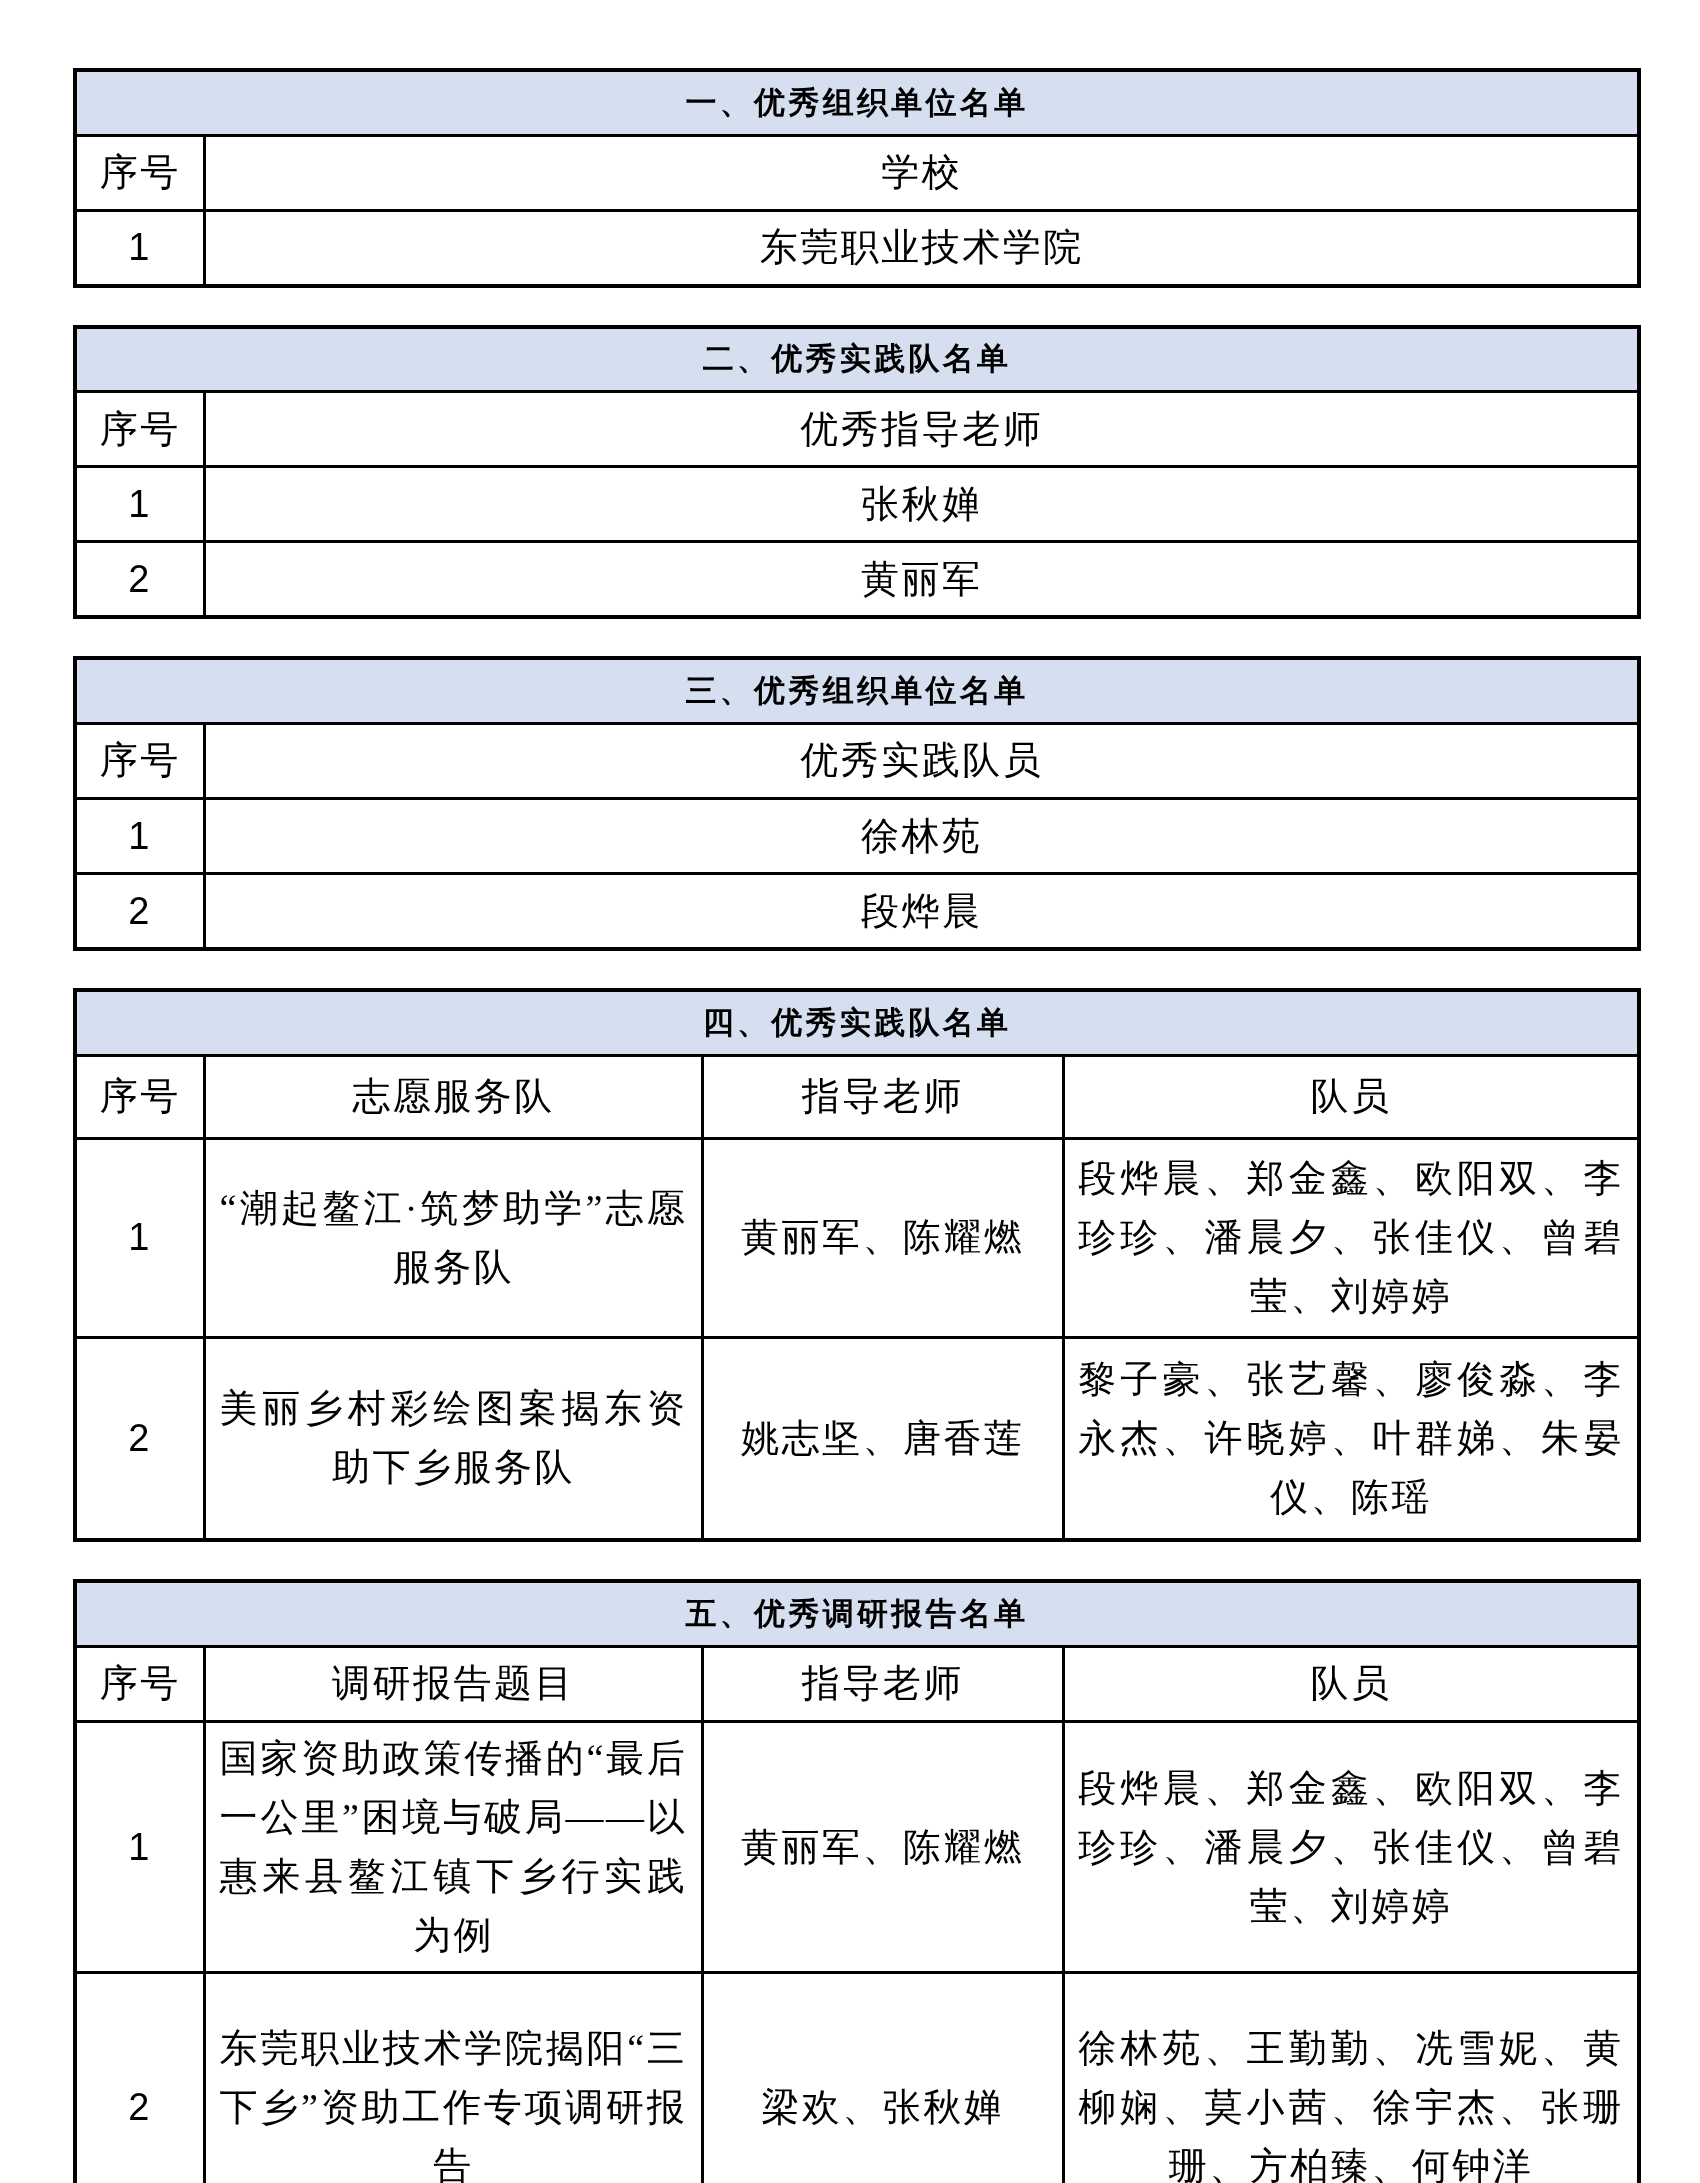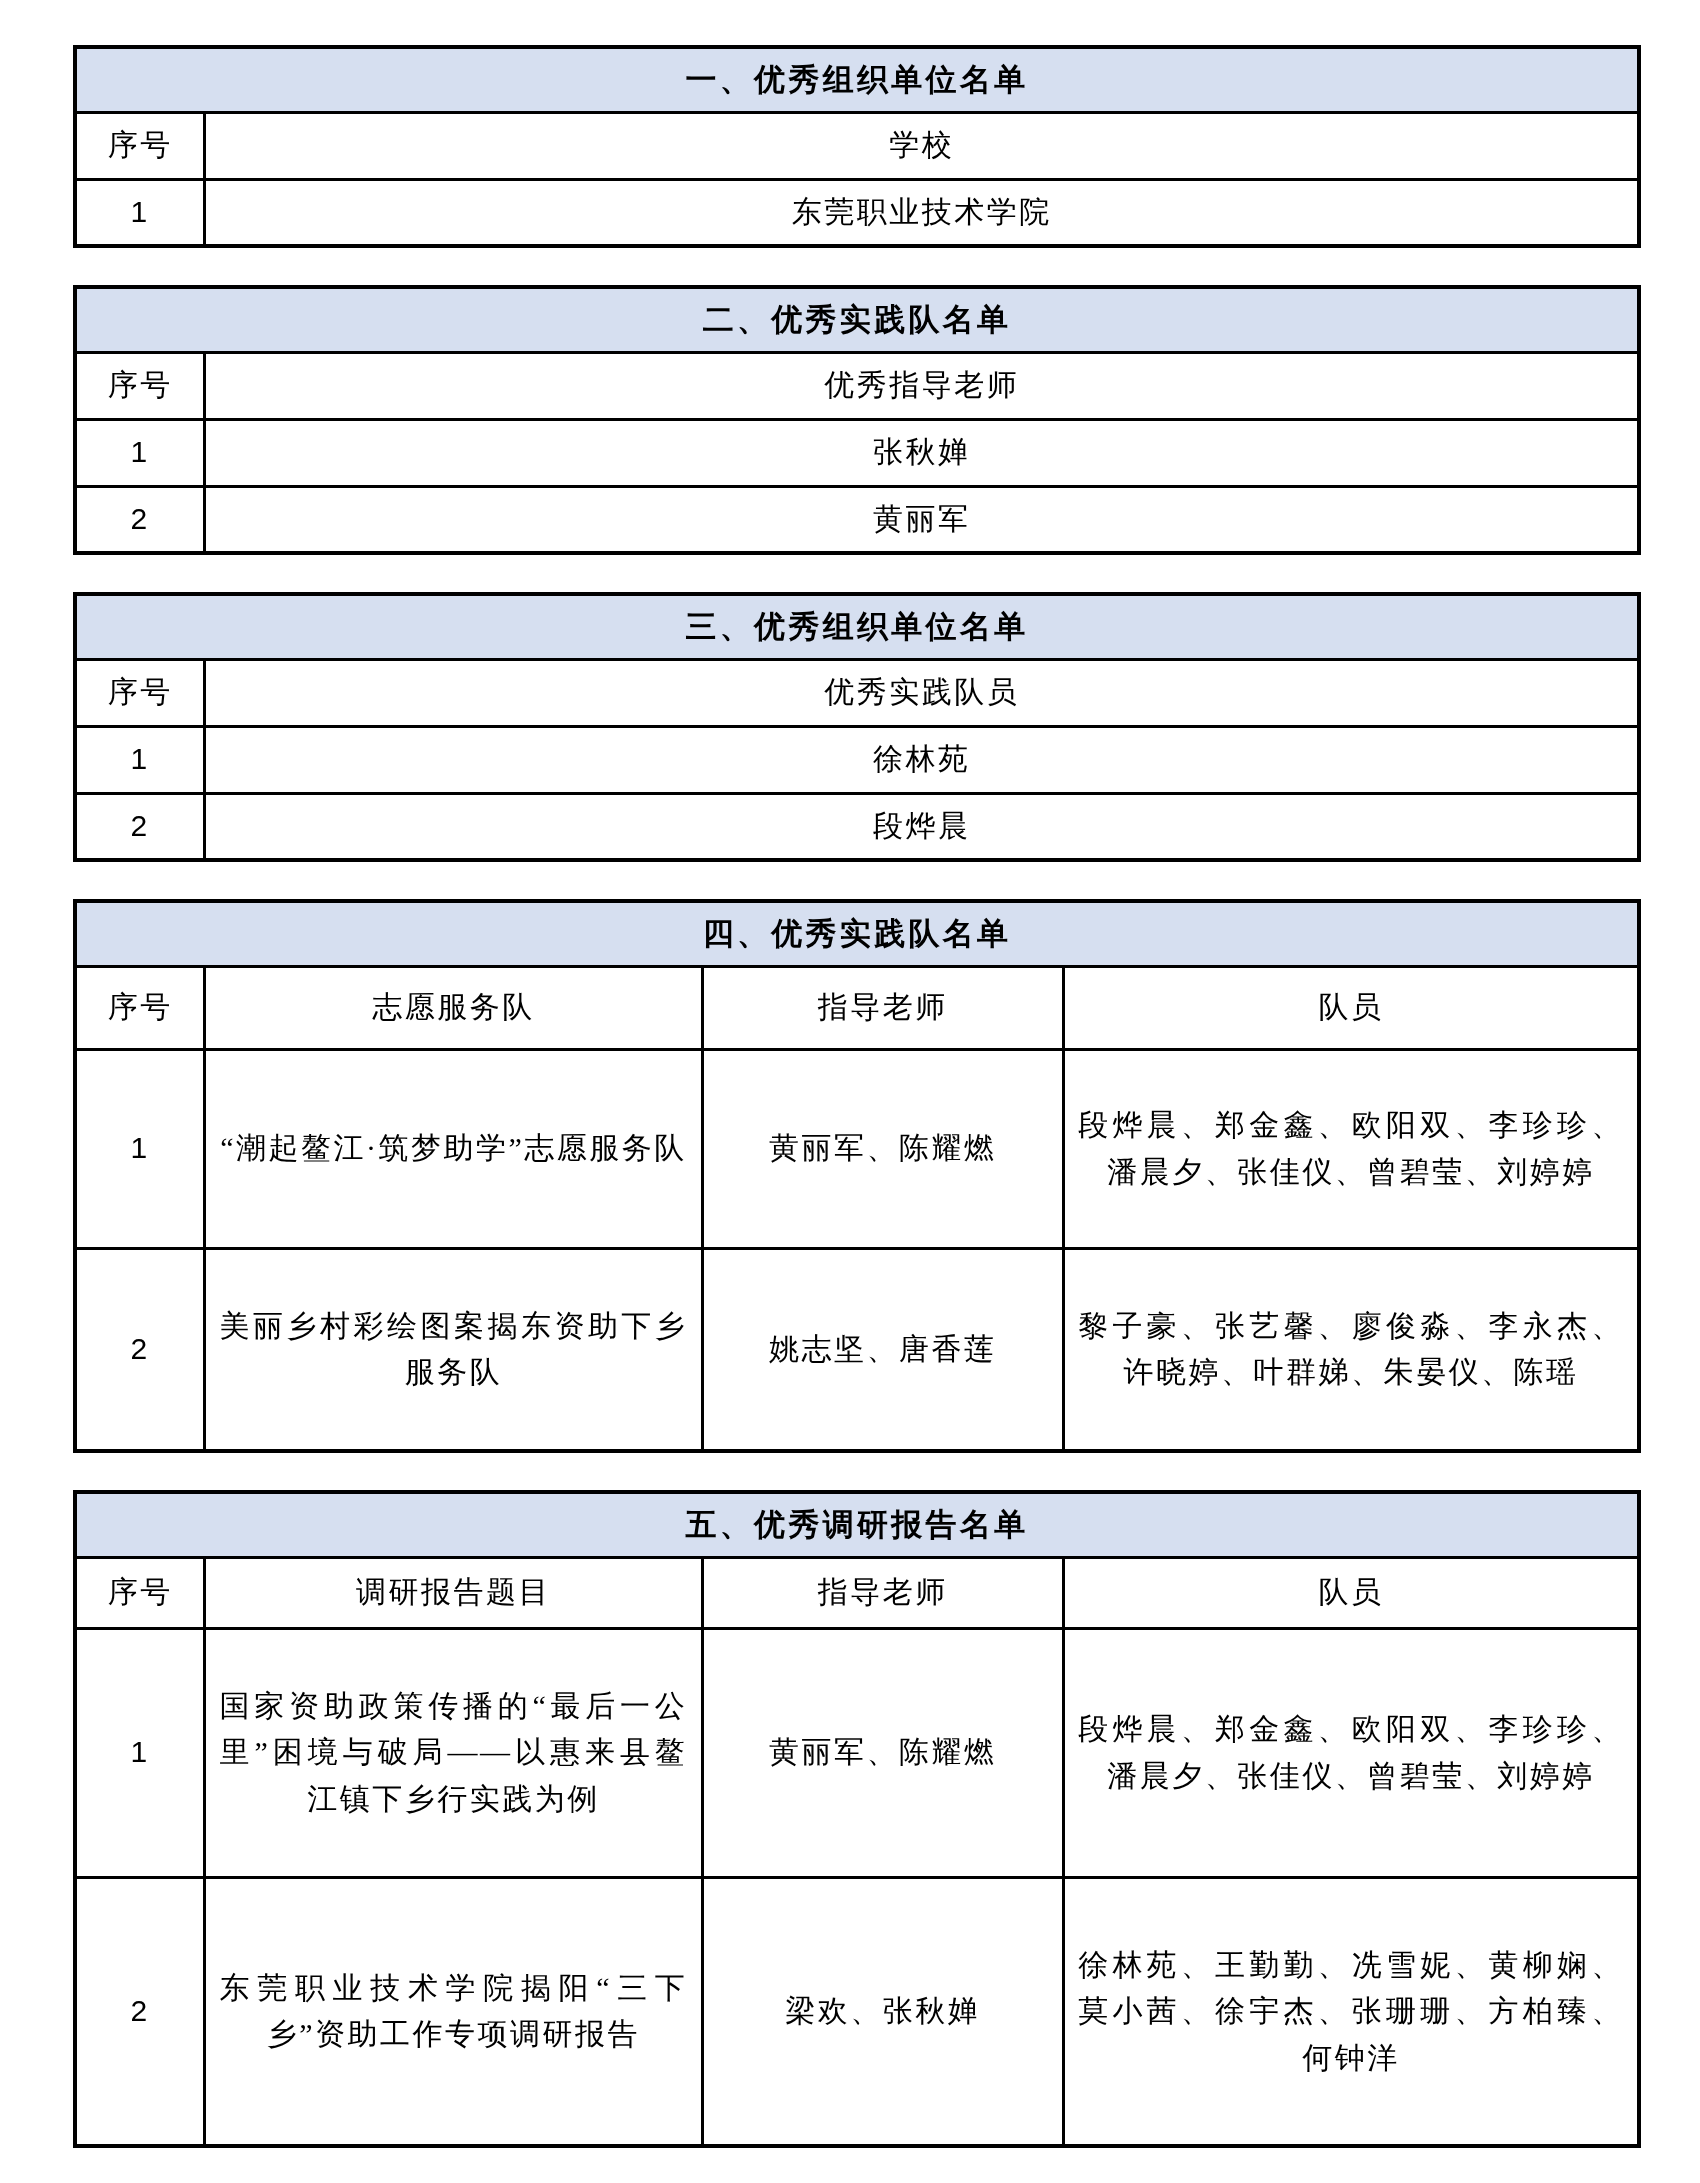--- a/index.html
+++ b/index.html
@@ -6,34 +6,34 @@
   body{
     width:1701px;height:2183px;
     background:#ffffff;
     font-family:"Liberation Serif","DejaVu Serif",serif;
     color:#000000;
     box-sizing:border-box;
   }
   .page{
     width:1492px;height:2183px;
     box-sizing:border-box;
-    padding:45px 66px 0 73px;
+    padding:68px 66px 0 73px;
   }
   table.t{
     width:1568px;
     table-layout:fixed;
     border-collapse:collapse;
     border:4.2px solid #000000;
     margin:0 0 37px 0;
   }
   table.t td{
     border:3.3px solid #000000;
     padding:6.6px 13.3px;
     vertical-align:middle;
-    font-size:30px;
+    font-size:38px;
     letter-spacing:2.5px;
     line-height:1.55;
     box-sizing:border-box;
     overflow:hidden;
   }
   
   col.c-serial{width:8.3%;}
   col.c-name4{width:31.8%;}
   col.c-teach{width:23.1%;}
   col.c-memb{width:36.8%;}

